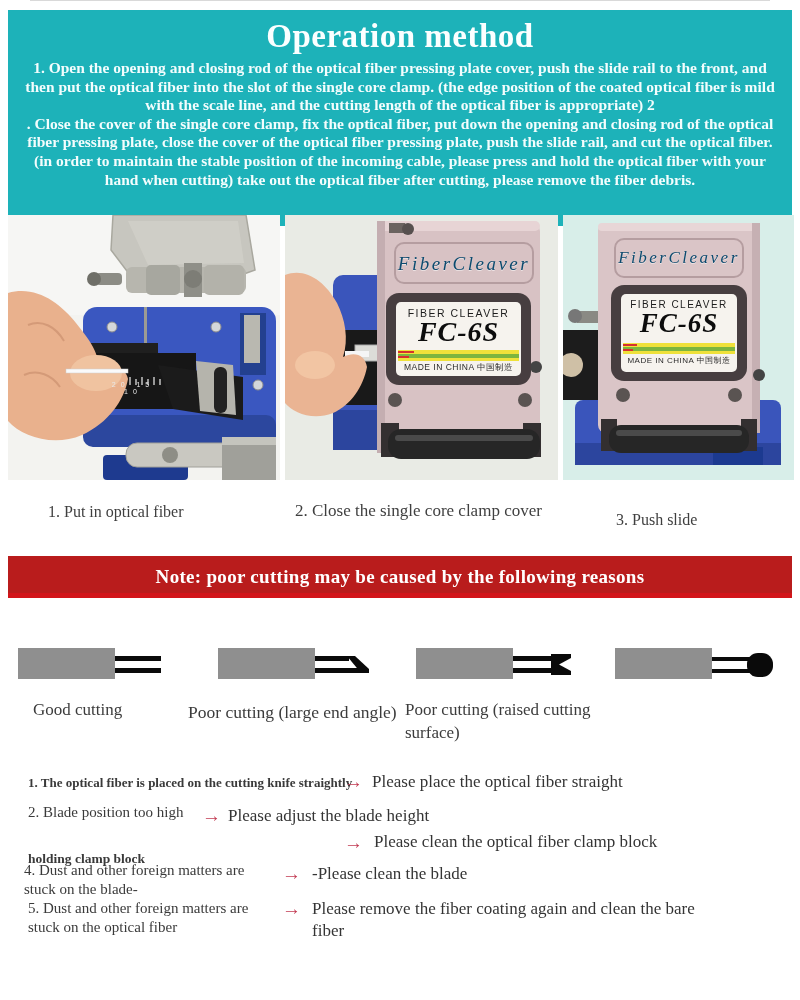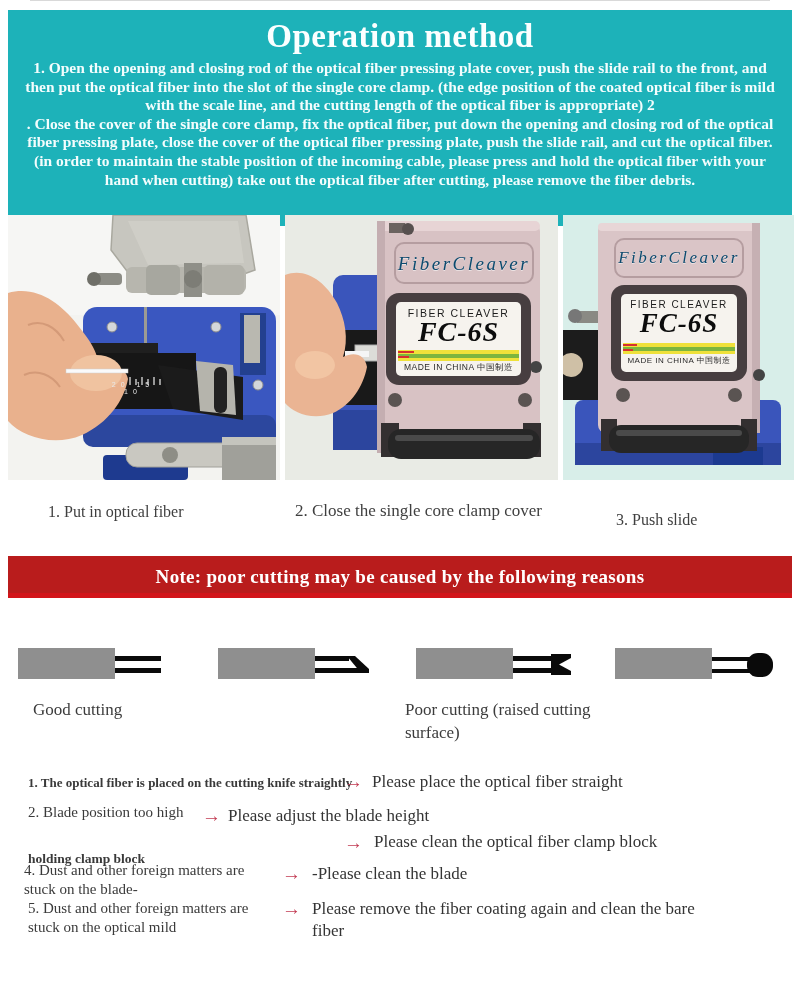--- a/index.html
+++ b/index.html
@@ -239,37 +239,38 @@
   <div class="abs" style="left:615px;top:642px;width:160px;height:45px;">
     <svg width="160" height="45" viewBox="0 0 160 45">
       <rect x="0" y="6" width="97" height="31" fill="#8f8f8f"></rect>
       <rect x="97" y="15" width="38" height="4" fill="#0a0a0a"></rect>
       <rect x="97" y="27" width="38" height="4" fill="#0a0a0a"></rect>
       <rect x="132" y="11" width="26" height="24" rx="11" fill="#0a0a0a"></rect>
     </svg>
   </div>
 
   <span class="abs diag-caption" style="left:33px;top:698px;">Good cutting</span>
+  <span class="abs diag-caption" style="left:188px;top:701px;white-space:nowrap;font-size:17.5px;">Poor cutting (large end angle)</span>
   <span class="abs diag-caption" style="left:405px;top:698px;width:190px;">Poor cutting (raised cutting surface)</span>
 
   <span class="abs cause cause-sm" style="left:28px;top:775px;">1. The optical fiber is placed on the cutting knife straightly</span>
   <span class="abs arrow" style="left:344px;top:771px;">→</span>
   <span class="abs solution" style="left:372px;top:772px;">Please place the optical fiber straight</span>
 
   <span class="abs cause cause-md" style="left:28px;top:804px;">2. Blade position too high</span>
   <span class="abs arrow" style="left:202px;top:805px;">→</span>
   <span class="abs solution" style="left:228px;top:806px;">Please adjust the blade height</span>
 
   <span class="abs cause cause-sm" style="left:28px;top:851px;font-size:13.5px;">holding clamp block</span>
   <span class="abs arrow" style="left:344px;top:832px;">→</span>
   <span class="abs solution" style="left:374px;top:832px;">Please clean the optical fiber clamp block</span>
 
   <span class="abs cause cause-md" style="left:24px;top:862px;">4. Dust and other foreign matters are</span>
   <span class="abs cause cause-md" style="left:24px;top:881px;">stuck on the blade-</span>
   <span class="abs arrow" style="left:282px;top:863px;">→</span>
   <span class="abs solution" style="left:312px;top:864px;">-Please clean the blade</span>
 
   <span class="abs cause cause-md" style="left:28px;top:900px;">5. Dust and other foreign matters are</span>
-  <span class="abs cause cause-md" style="left:28px;top:919px;">stuck on the optical mild</span>
+  <span class="abs cause cause-md" style="left:28px;top:919px;">stuck on the optical fiber</span>
   <span class="abs arrow" style="left:282px;top:898px;">→</span>
   <span class="abs solution" style="left:312px;top:898px;width:412px;white-space:normal;line-height:22px;">Please remove the fiber coating again and clean the bare fiber</span>
 
 </div>
 
 </body></html>

